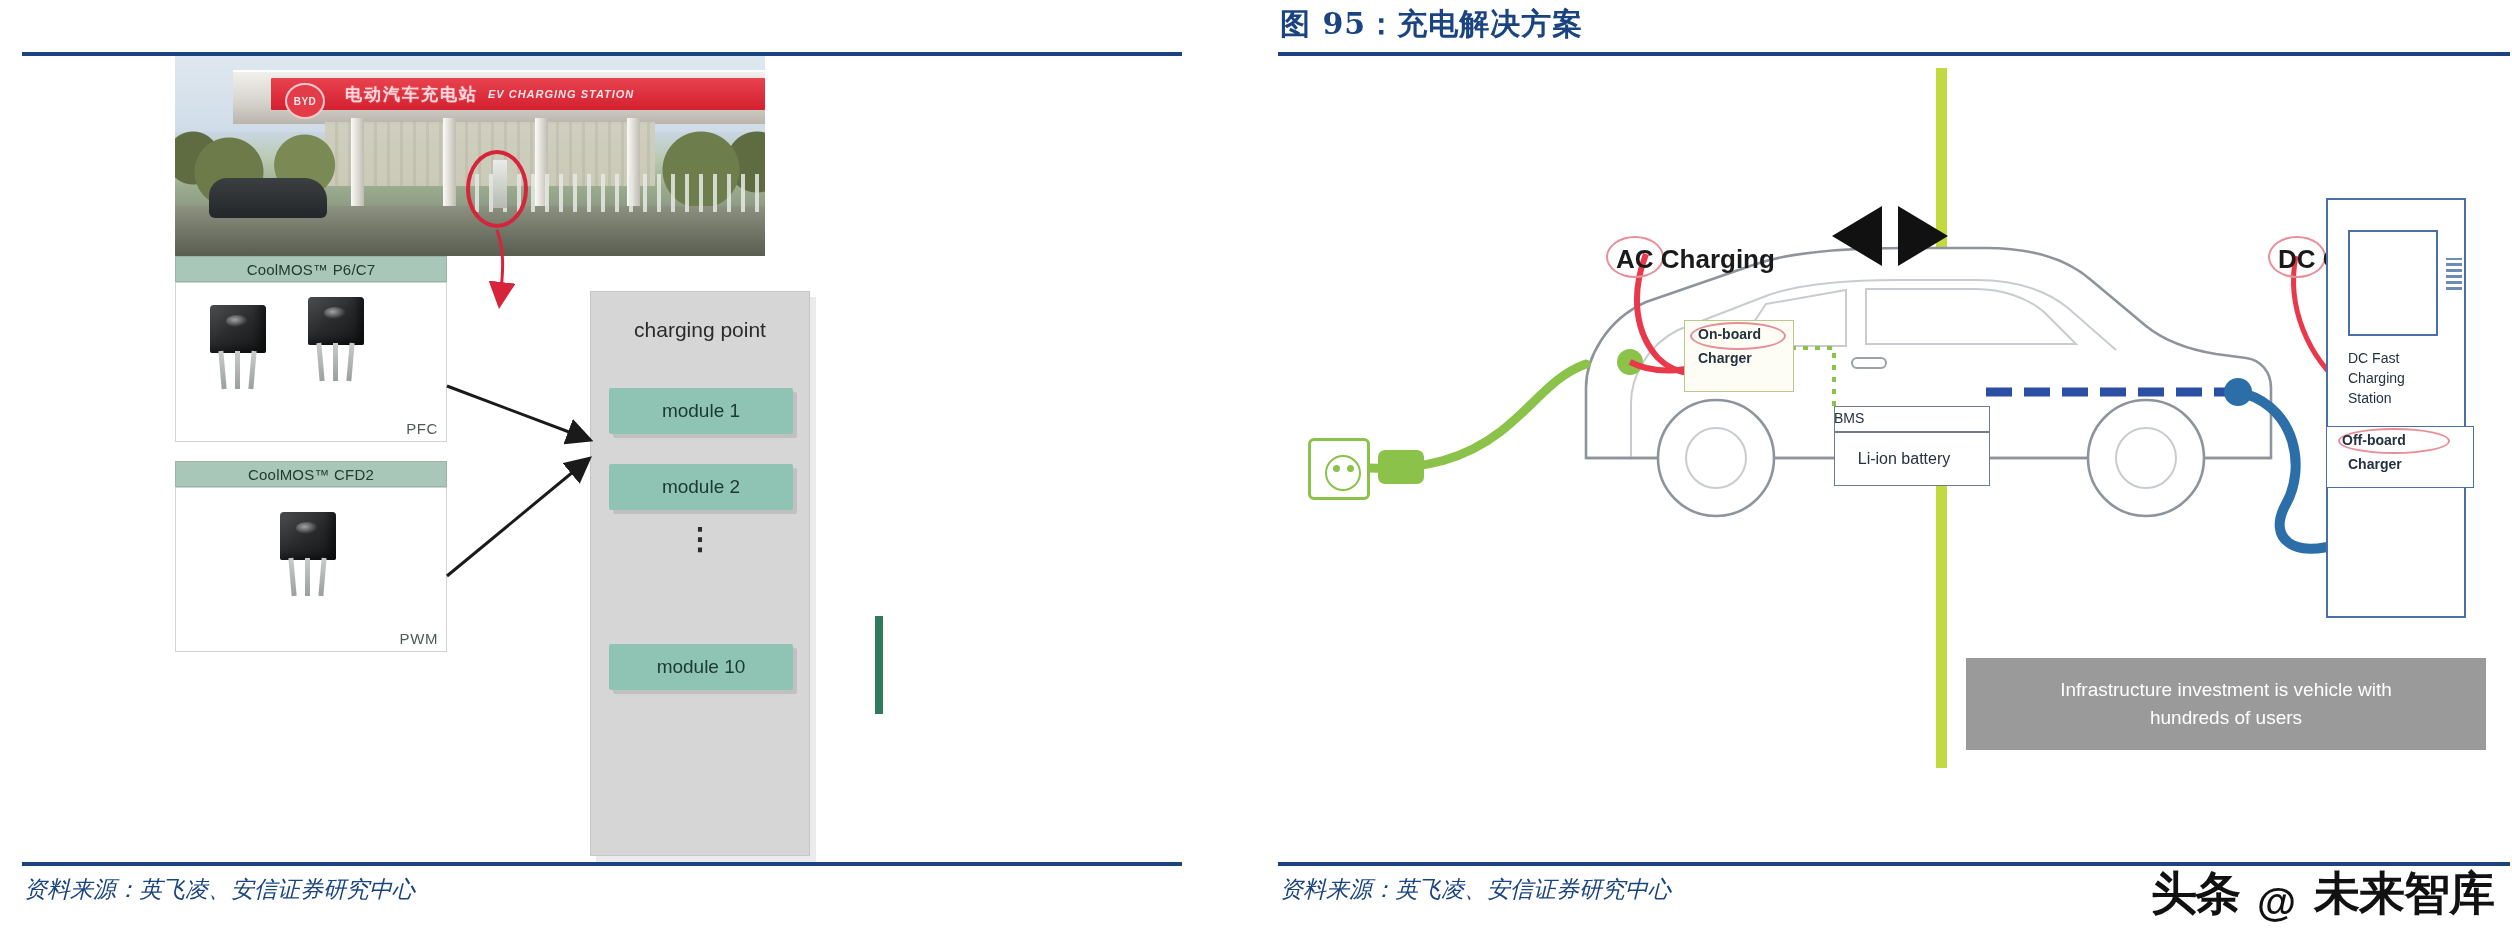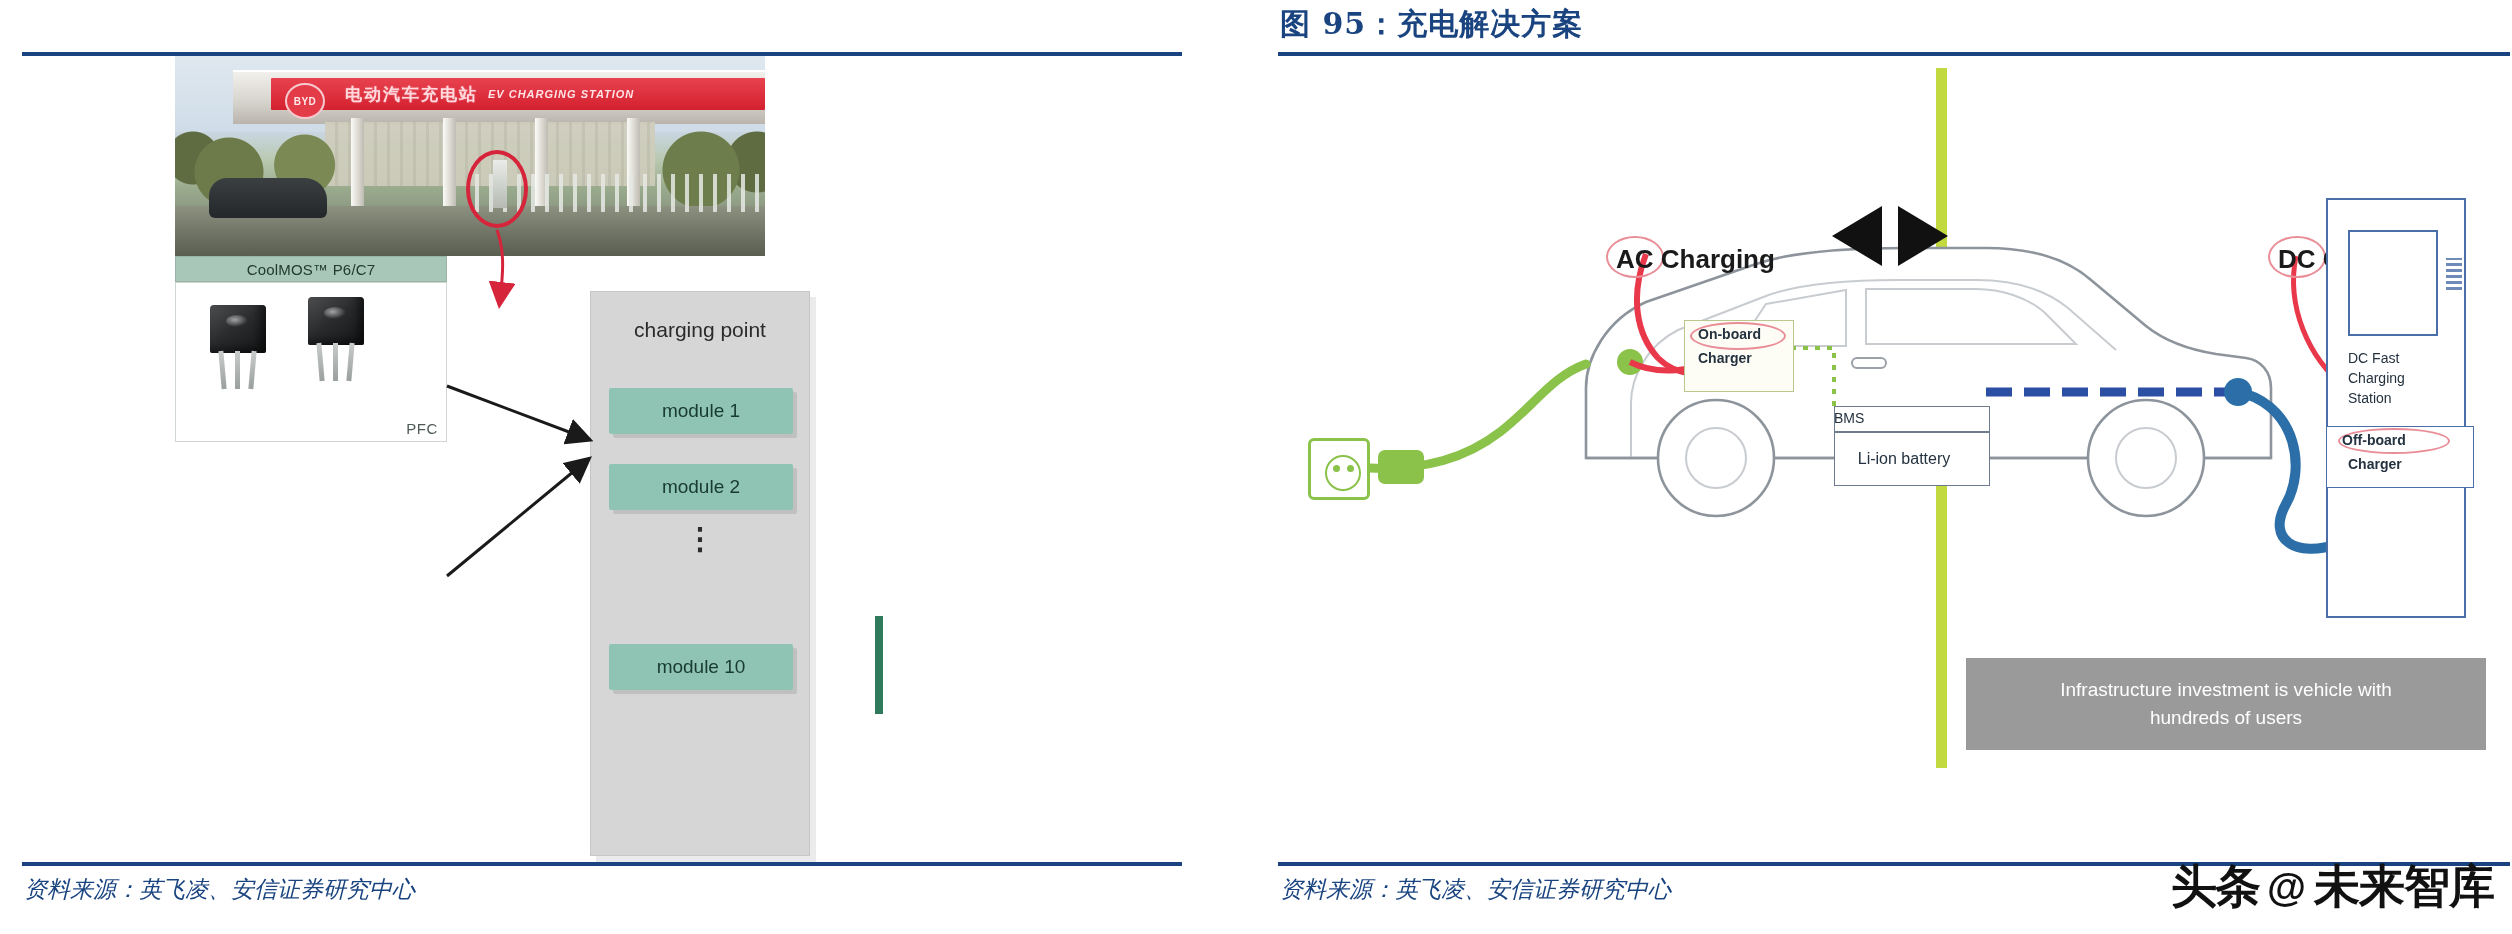--- a/index.html
+++ b/index.html
@@ -230,22 +230,22 @@
     border:2px solid #8ac24a; border-radius:50%;
   }
   .socket::after {
     content:''; position:absolute; left:22px; top:24px; width:7px; height:7px;
     border-radius:50%; background:#8ac24a;
     box-shadow: 14px 0 0 #8ac24a;
   }
 
   
   .wm {
-    position:absolute; right:18px; bottom:16px;
-    display:flex; align-items:center; gap:8px;
+    position:absolute; right:18px; bottom:9px;
+    display:flex; align-items:flex-end; gap:18px;
   }
   .wm-toutiao {
     font-family:"DejaVu Sans", sans-serif;
     font-size:46px; font-weight:bold; color:#111; letter-spacing:-2px;
   }
   .wm-at {
     font-size:40px; font-weight:bold; color:#111;
   }
   .wm-zhiku {
     font-family:"DejaVu Sans", sans-serif;
@@ -298,20 +298,32 @@
           <div class="to220" style="left:132px; top:14px;">
             <div class="pkg"></div>
             <div class="leg l1"></div>
             <div class="leg l2"></div>
             <div class="leg l3"></div>
           </div>
           <div class="dev-tag">PFC</div>
         </div>
       </div>
 
+      <div class="dev-block" style="left:0; top:405px; width:272px;">
+        <div class="dev-head">CoolMOS™ CFD2</div>
+        <div class="dev-body" style="height:165px;">
+          <div class="to220" style="left:104px; top:24px;">
+            <div class="pkg"></div>
+            <div class="leg l1"></div>
+            <div class="leg l2"></div>
+            <div class="leg l3"></div>
+          </div>
+          <div class="dev-tag">PWM</div>
+        </div>
+      </div>
 
       <div class="cp-box">
         <div class="cp-title">charging point</div>
         <div class="module m1">module 1</div>
         <div class="module m2">module 2</div>
         <div class="vdots">⋮</div>
         <div class="module m3">module 10</div>
       </div>
 
       <div class="green-bar"></div>

